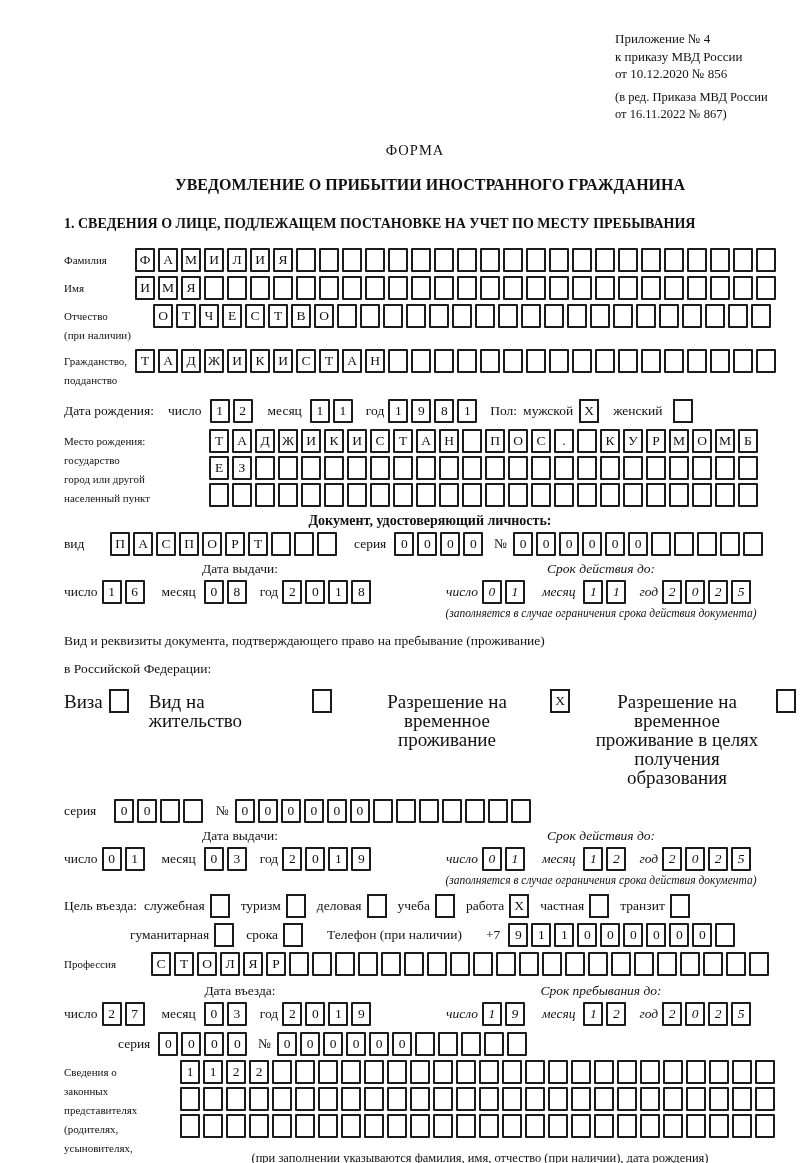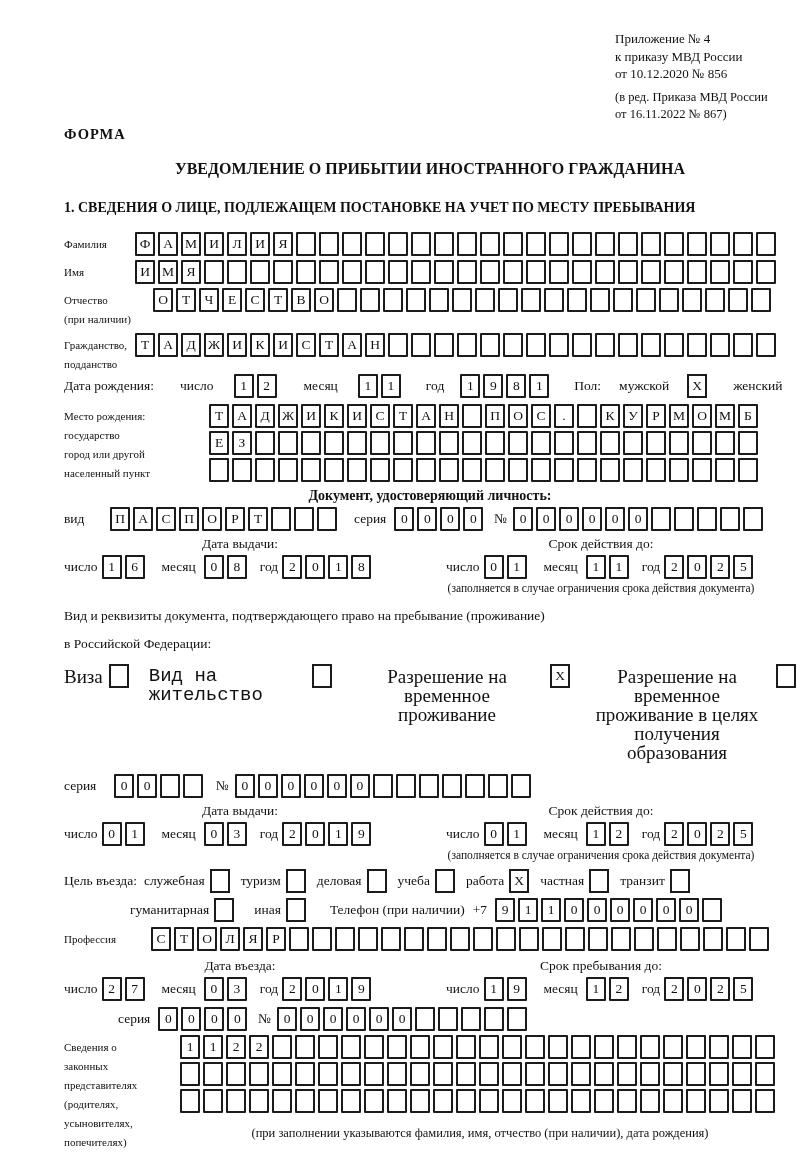--- a/index.html
+++ b/index.html
@@ -4,21 +4,21 @@
 <style>
   html,body{margin:0;padding:0;background:#888;}
   .page{
     width:800px;height:1163px;background:#fff;box-sizing:border-box;
     padding:30px 4px 0 64px;position:relative;overflow:hidden;
     font-family:"Liberation Serif","DejaVu Serif",serif;color:#111;
   }
   
   .hdr-note{margin-left:551px;width:240px;font-size:13px;line-height:1.35;}
   .hdr-sub{margin-top:6px;font-size:12.5px;line-height:1.35;}
-  .forma{margin-top:4px;text-align:left;padding-right:30px;font-weight:bold;font-size:14.5px;letter-spacing:1px;}
+  .forma{margin-top:20px;text-align:center;padding-right:30px;font-weight:normal;font-size:14.5px;letter-spacing:1px;}
   
   .title{margin-top:14px;text-align:center;font-weight:bold;font-size:16px;line-height:23px;}
   .blank-underline{display:inline-block;width:54px;height:1.05em;border-bottom:2.5px solid #3a3a3a;margin-left:10px;vertical-align:baseline;}
   .sect{margin-top:20px;font-weight:bold;font-size:14px;}
   
   .frow{display:flex;align-items:flex-start;margin-top:4px;}
   .flabel{font-size:11px;line-height:19px;flex-shrink:0;padding-top:3px;}
   .boxes{white-space:nowrap;font-size:0;flex-shrink:0;}
   .cbox{
     display:inline-block;box-sizing:border-box;width:20px;height:24px;
@@ -35,21 +35,21 @@
   .w-otch{width:89px;}
   .w-prof{width:87px;}
   .w-birth{width:145px;}
   .w-vid{width:46px;}
   .w-rep{width:116px;}
   .mrow{margin-bottom:3px;}
   .dlab{font-size:13.5px;line-height:24px;flex-shrink:0;}
   
   .dates{display:flex;margin-top:4px;}
   .dcol-l{width:352px;flex-shrink:0;}
-  .dcol-r{flex:1;margin-right:10px;}
+  .dcol-r{flex:1;margin-right:10px;font-style:italic;}
   .dhead{text-align:center;font-size:13.5px;line-height:18px;}
   .dline{display:flex;align-items:flex-start;margin-top:2px;}
   .small-note{font-size:11.5px;line-height:15px;text-align:center;margin-top:2px;}
   
   .permit-row{display:flex;align-items:flex-start;margin-top:8px;}
   .pgroup{display:flex;align-items:flex-start;}
   .plabel{font-size:19px;line-height:19px;padding-top:3px;}
   .plabel.c{text-align:center;}
   
   .pitem{display:inline-flex;align-items:flex-start;margin-right:11px;}
@@ -99,21 +99,21 @@
   </div>
 
   <div class="frow">
     <div class="flabel w-fam">
       <div>Гражданство,</div>
       <div>подданство</div>
     </div>
     <div class="boxes"><span class="cbox">Т</span><span class="cbox">А</span><span class="cbox">Д</span><span class="cbox">Ж</span><span class="cbox">И</span><span class="cbox">К</span><span class="cbox">И</span><span class="cbox">С</span><span class="cbox">Т</span><span class="cbox">А</span><span class="cbox">Н</span><span class="cbox"></span><span class="cbox"></span><span class="cbox"></span><span class="cbox"></span><span class="cbox"></span><span class="cbox"></span><span class="cbox"></span><span class="cbox"></span><span class="cbox"></span><span class="cbox"></span><span class="cbox"></span><span class="cbox"></span><span class="cbox"></span><span class="cbox"></span><span class="cbox"></span><span class="cbox"></span><span class="cbox"></span></div>
   </div>
 
-  <div class="frow" style="margin-top:0;align-items:flex-start;gap:12px;">
+  <div class="frow" style="margin-top:9px;align-items:flex-start;">
     <span class="dlab">Дата рождения:</span>
     <span class="dlab" style="margin-left:14px;margin-right:8px;">число</span>
     <span class="boxes"><span class="cbox">1</span><span class="cbox">2</span></span>
     <span class="dlab" style="margin-left:12px;margin-right:8px;">месяц</span>
     <span class="boxes"><span class="cbox">1</span><span class="cbox">1</span></span>
     <span class="dlab" style="margin-left:10px;margin-right:4px;">год</span>
     <span class="boxes"><span class="cbox">1</span><span class="cbox">9</span><span class="cbox">8</span><span class="cbox">1</span></span>
     <span class="dlab" style="margin-left:10px;">Пол:</span>
     <span class="dlab" style="margin-left:6px;margin-right:6px;">мужской</span>
     <span class="chk">X</span>
@@ -173,21 +173,21 @@
   </div>
 
   <div class="txt13" style="margin-top:8px;">Вид и реквизиты документа, подтверждающего право на пребывание (проживание)</div>
   <div class="txt13" style="margin-top:4px;">в Российской Федерации:</div>
 
   <div class="permit-row">
     <div class="pgroup">
       <span class="plabel" style="margin-right:6px;">Виза</span>
       <span class="chk"></span>
     </div>
-    <div class="pgroup" style="margin-left:20px;font-family:Liberation Mono, monospace;">
+    <div class="pgroup" style="margin-left:20px;">
       <span class="plabel" style="margin-right:26px;">Вид на жительство</span>
       <span class="chk"></span>
     </div>
     <div class="pgroup" style="margin-left:22px;">
       <div class="plabel c" style="width:186px;margin-right:10px;">
         <div>Разрешение на временное</div>
         <div>проживание</div>
       </div>
       <span class="chk">X</span>
     </div>
@@ -260,29 +260,29 @@
         <span class="txt">частная</span>
         <span class="chk"></span>
       </span>
     <span class="pitem" style="margin-right:0;">
         <span class="txt">транзит</span>
         <span class="chk"></span>
       </span>
   </div>
 
   <div class="frow" style="margin-top:5px;margin-left:66px;">
-    <span class="pitem" style="margin-right:20px;justify-content:space-between;">
+    <span class="pitem" style="margin-right:12px;justify-content:space-between;">
         <span class="txt">гуманитарная</span>
         <span class="chk"></span>
       </span>
     <span class="pitem" style="margin-right:24px;">
-        <span class="txt">иная</span>
-        <span class="chk"></span>
-      </span>
-    <span class="dlab" style="margin-right:8px;text-align:right;">Телефон (при наличии)</span>
+        <span class="txt">срока</span>
+        <span class="chk"></span>
+      </span>
+    <span class="dlab" style="margin-right:24px;text-align:right;">Телефон (при наличии)</span>
     <span class="dlab" style="margin-right:8px;">+7</span>
     <span class="boxes"><span class="cbox">9</span><span class="cbox">1</span><span class="cbox">1</span><span class="cbox">0</span><span class="cbox">0</span><span class="cbox">0</span><span class="cbox">0</span><span class="cbox">0</span><span class="cbox">0</span><span class="cbox"></span></span>
   </div>
 
   <div class="frow" style="margin-top:5px;">
     <div class="flabel w-prof">Профессия</div>
     <div class="boxes"><span class="cbox">С</span><span class="cbox">Т</span><span class="cbox">О</span><span class="cbox">Л</span><span class="cbox">Я</span><span class="cbox">Р</span><span class="cbox"></span><span class="cbox"></span><span class="cbox"></span><span class="cbox"></span><span class="cbox"></span><span class="cbox"></span><span class="cbox"></span><span class="cbox"></span><span class="cbox"></span><span class="cbox"></span><span class="cbox"></span><span class="cbox"></span><span class="cbox"></span><span class="cbox"></span><span class="cbox"></span><span class="cbox"></span><span class="cbox"></span><span class="cbox"></span><span class="cbox"></span><span class="cbox"></span><span class="cbox"></span></div>
   </div>
 
   <div class="dates" style="margin-top:6px;">

